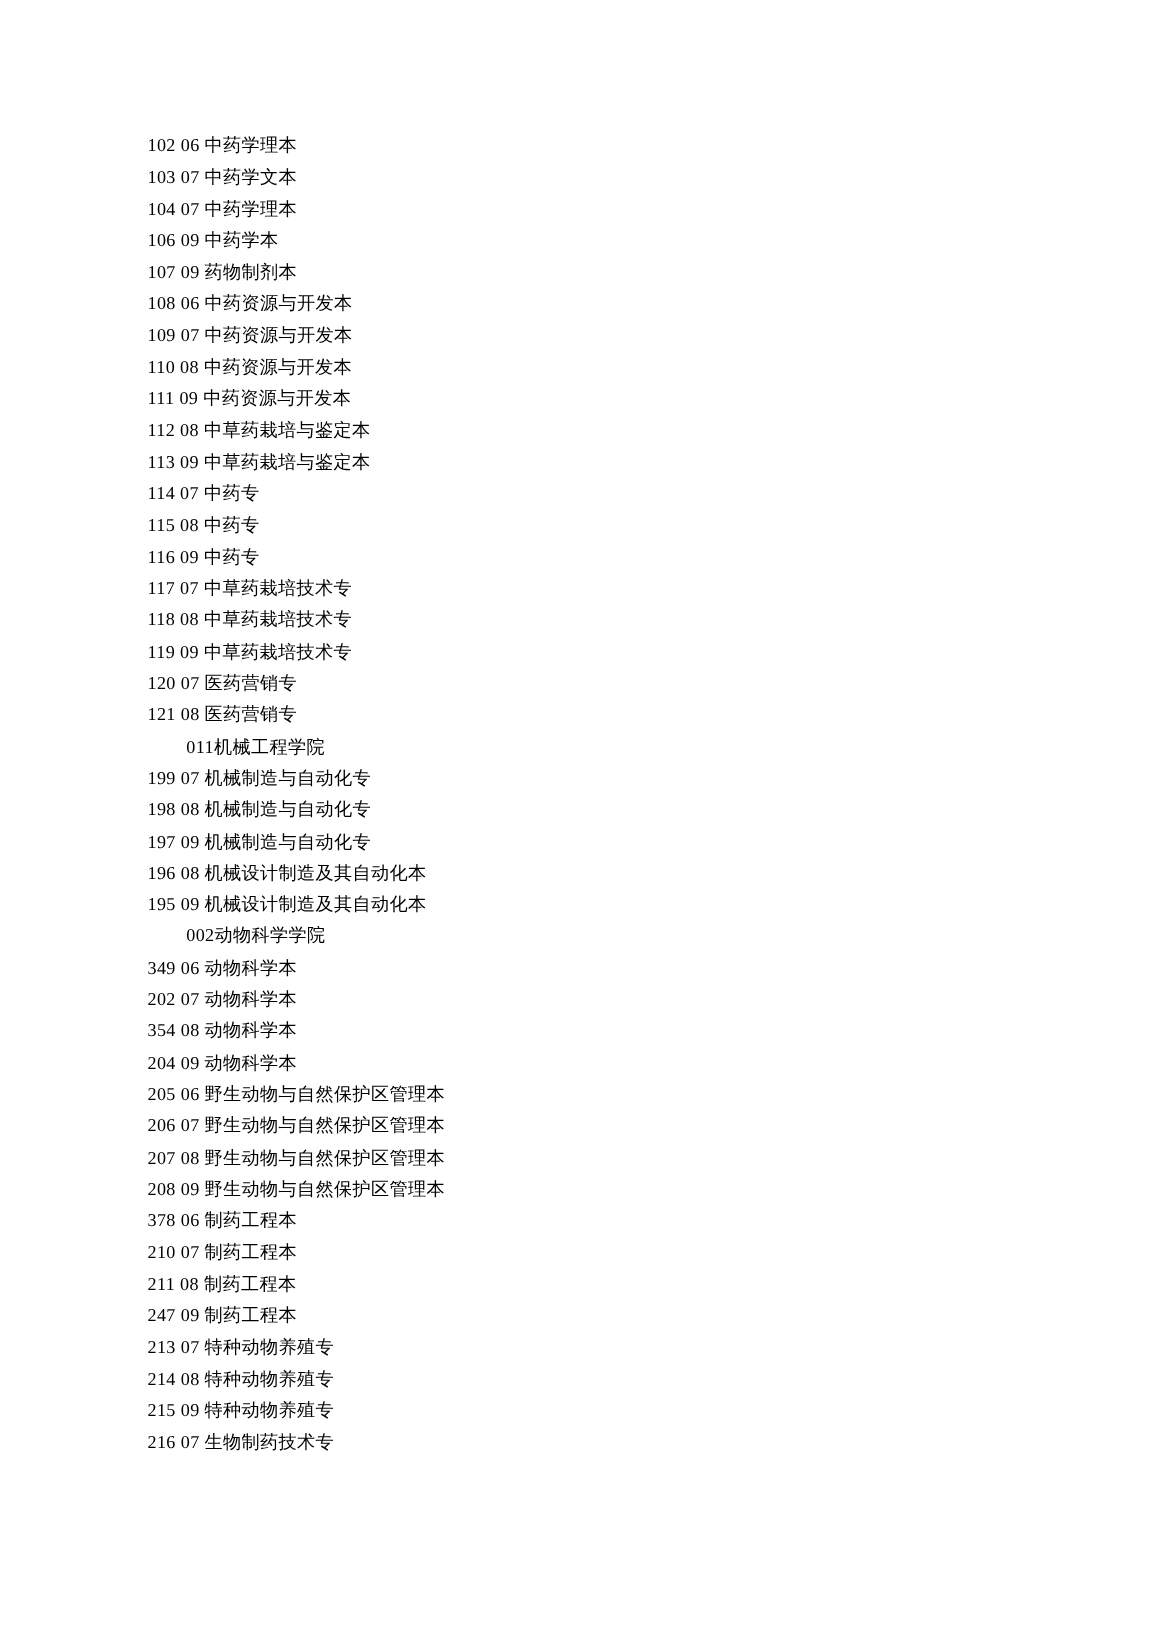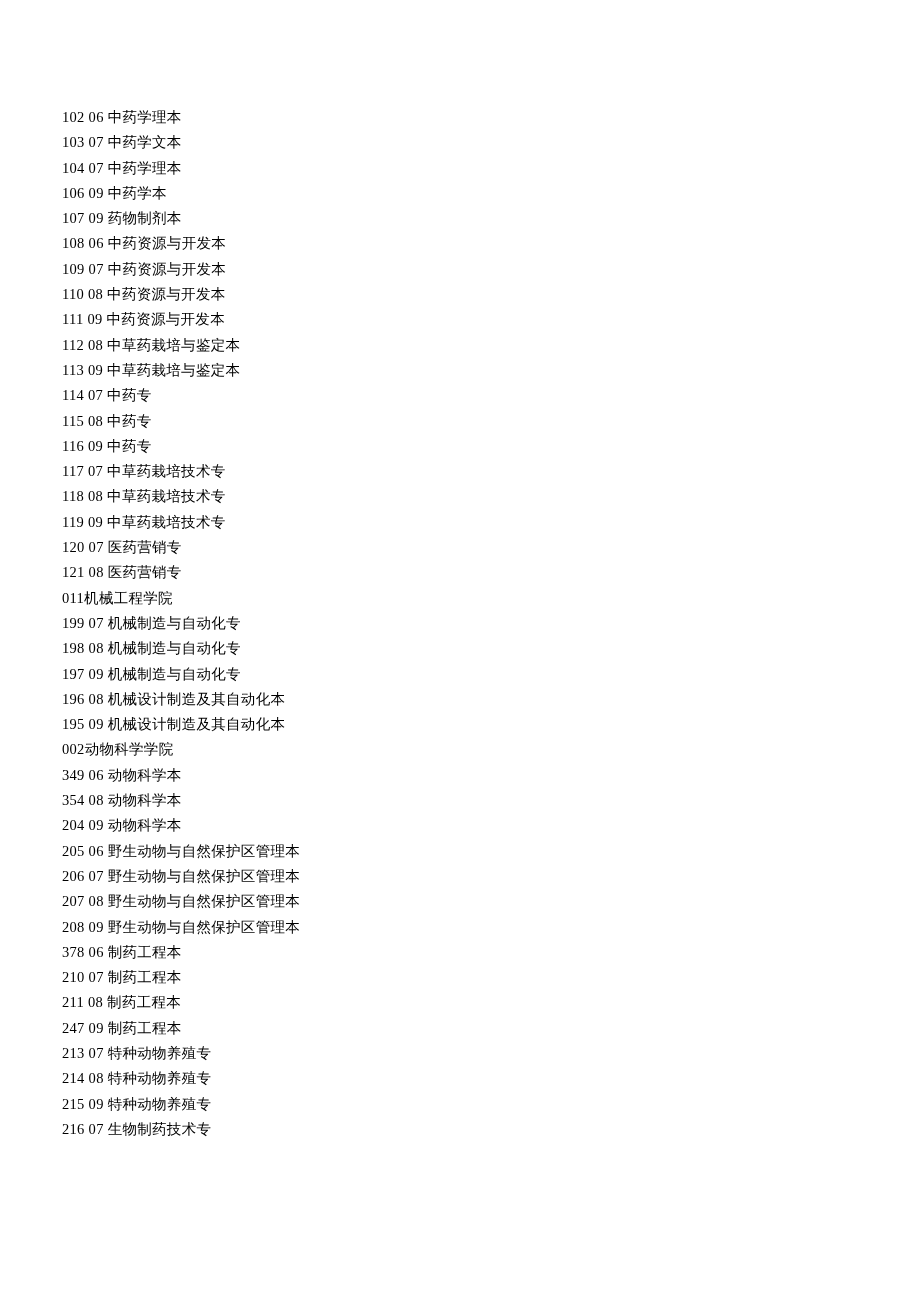--- a/index.html
+++ b/index.html
@@ -7,32 +7,33 @@
     padding: 0;
     background: #ffffff;
     font-family: "SimSun", "宋体", serif;
     font-size: 14.5px;
     color: #000000;
   }
   .page {
     width: 849px;
     min-height: 1302px;
     padding-top: 105px;
-    padding-left: 62px;
+    padding-left: 118px;
     box-sizing: border-box;
   }
   .line {
     line-height: 25.3px;
     white-space: pre;
     letter-spacing: 0.3px;
   }
   .header {
     line-height: 25.3px;
     white-space: pre;
     letter-spacing: 0.3px;
+    margin-left: 31px;
   }
 </style>
 </head>
 <body>
 
 <div class="page" id="page-root">
     <div class="line"><span>102</span> <span>06</span> <span>中药学理本</span></div>
     <div class="line"><span>103</span> <span>07</span> <span>中药学文本</span></div>
     <div class="line"><span>104</span> <span>07</span> <span>中药学理本</span></div>
     <div class="line"><span>106</span> <span>09</span> <span>中药学本</span></div>
@@ -52,20 +53,21 @@
     <div class="line"><span>120</span> <span>07</span> <span>医药营销专</span></div>
     <div class="line"><span>121</span> <span>08</span> <span>医药营销专</span></div>
     <div class="header">011机械工程学院</div>
     <div class="line"><span>199</span> <span>07</span> <span>机械制造与自动化专</span></div>
     <div class="line"><span>198</span> <span>08</span> <span>机械制造与自动化专</span></div>
     <div class="line"><span>197</span> <span>09</span> <span>机械制造与自动化专</span></div>
     <div class="line"><span>196</span> <span>08</span> <span>机械设计制造及其自动化本</span></div>
     <div class="line"><span>195</span> <span>09</span> <span>机械设计制造及其自动化本</span></div>
     <div class="header">002动物科学学院</div>
     <div class="line"><span>349</span> <span>06</span> <span>动物科学本</span></div>
+    <div class="line"><span>202</span> <span>07</span> <span>动物科学本</span></div>
     <div class="line"><span>354</span> <span>08</span> <span>动物科学本</span></div>
     <div class="line"><span>204</span> <span>09</span> <span>动物科学本</span></div>
     <div class="line"><span>205</span> <span>06</span> <span>野生动物与自然保护区管理本</span></div>
     <div class="line"><span>206</span> <span>07</span> <span>野生动物与自然保护区管理本</span></div>
     <div class="line"><span>207</span> <span>08</span> <span>野生动物与自然保护区管理本</span></div>
     <div class="line"><span>208</span> <span>09</span> <span>野生动物与自然保护区管理本</span></div>
     <div class="line"><span>378</span> <span>06</span> <span>制药工程本</span></div>
     <div class="line"><span>210</span> <span>07</span> <span>制药工程本</span></div>
     <div class="line"><span>211</span> <span>08</span> <span>制药工程本</span></div>
     <div class="line"><span>247</span> <span>09</span> <span>制药工程本</span></div>

